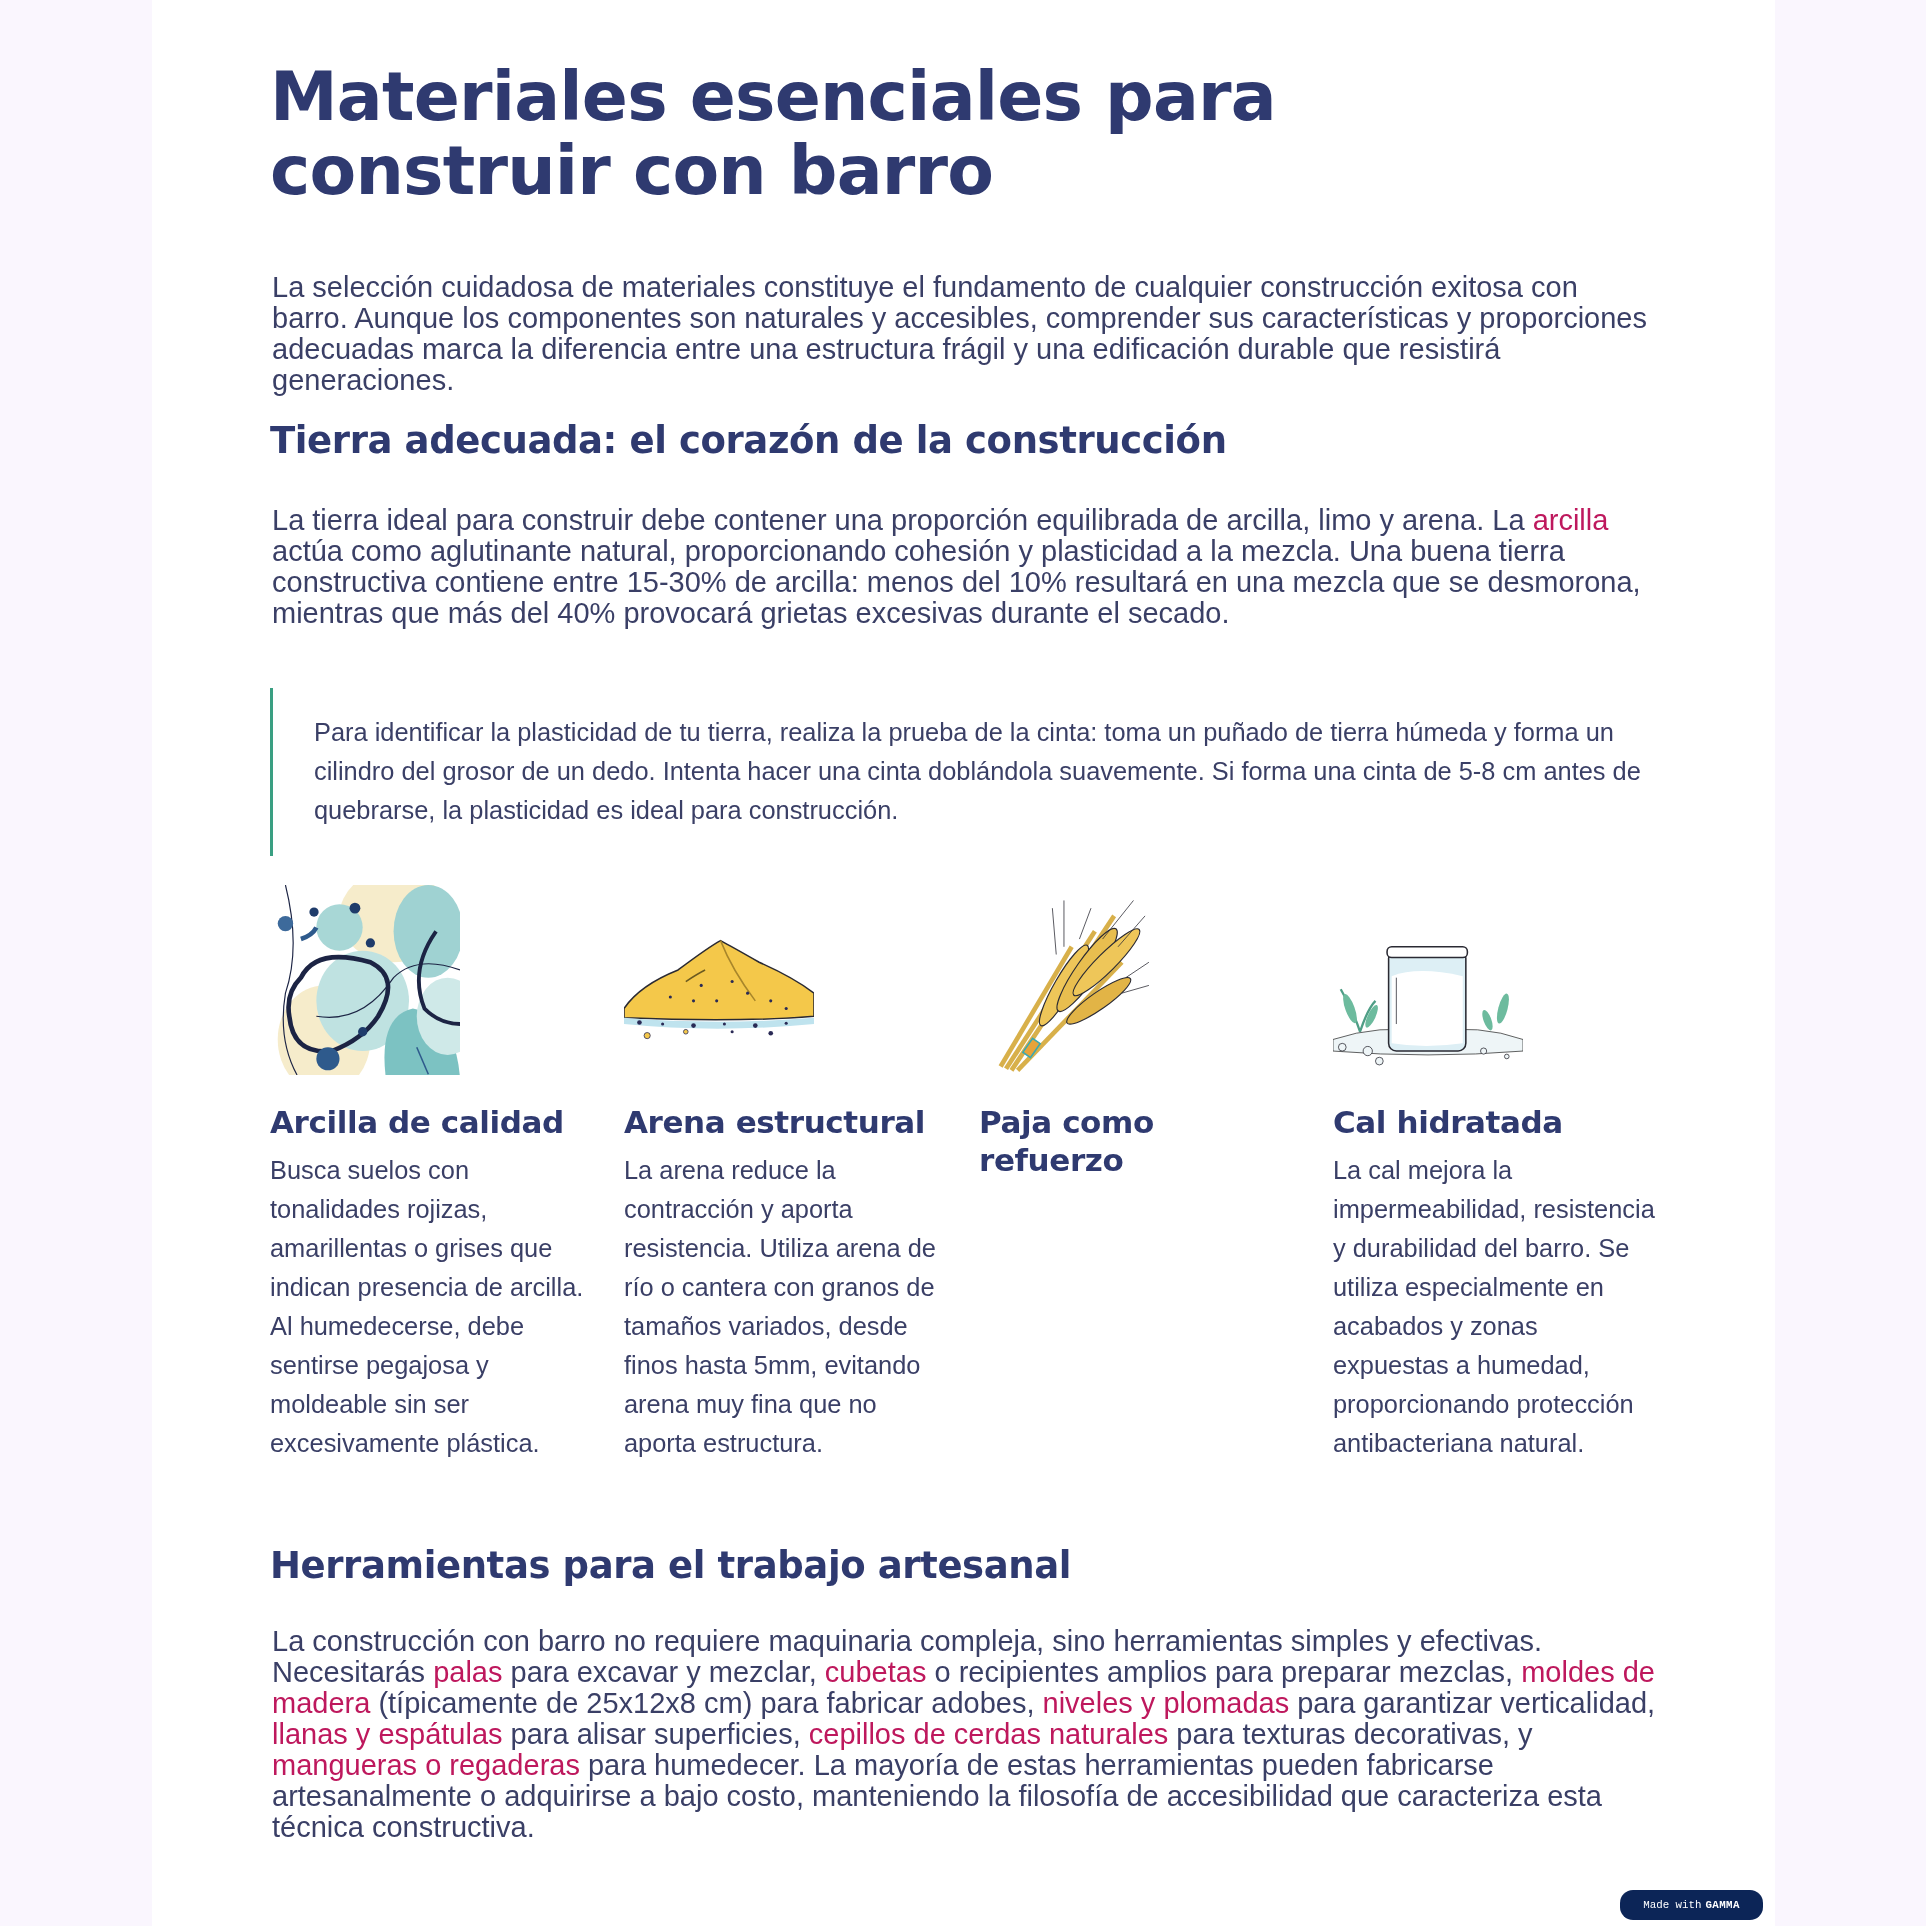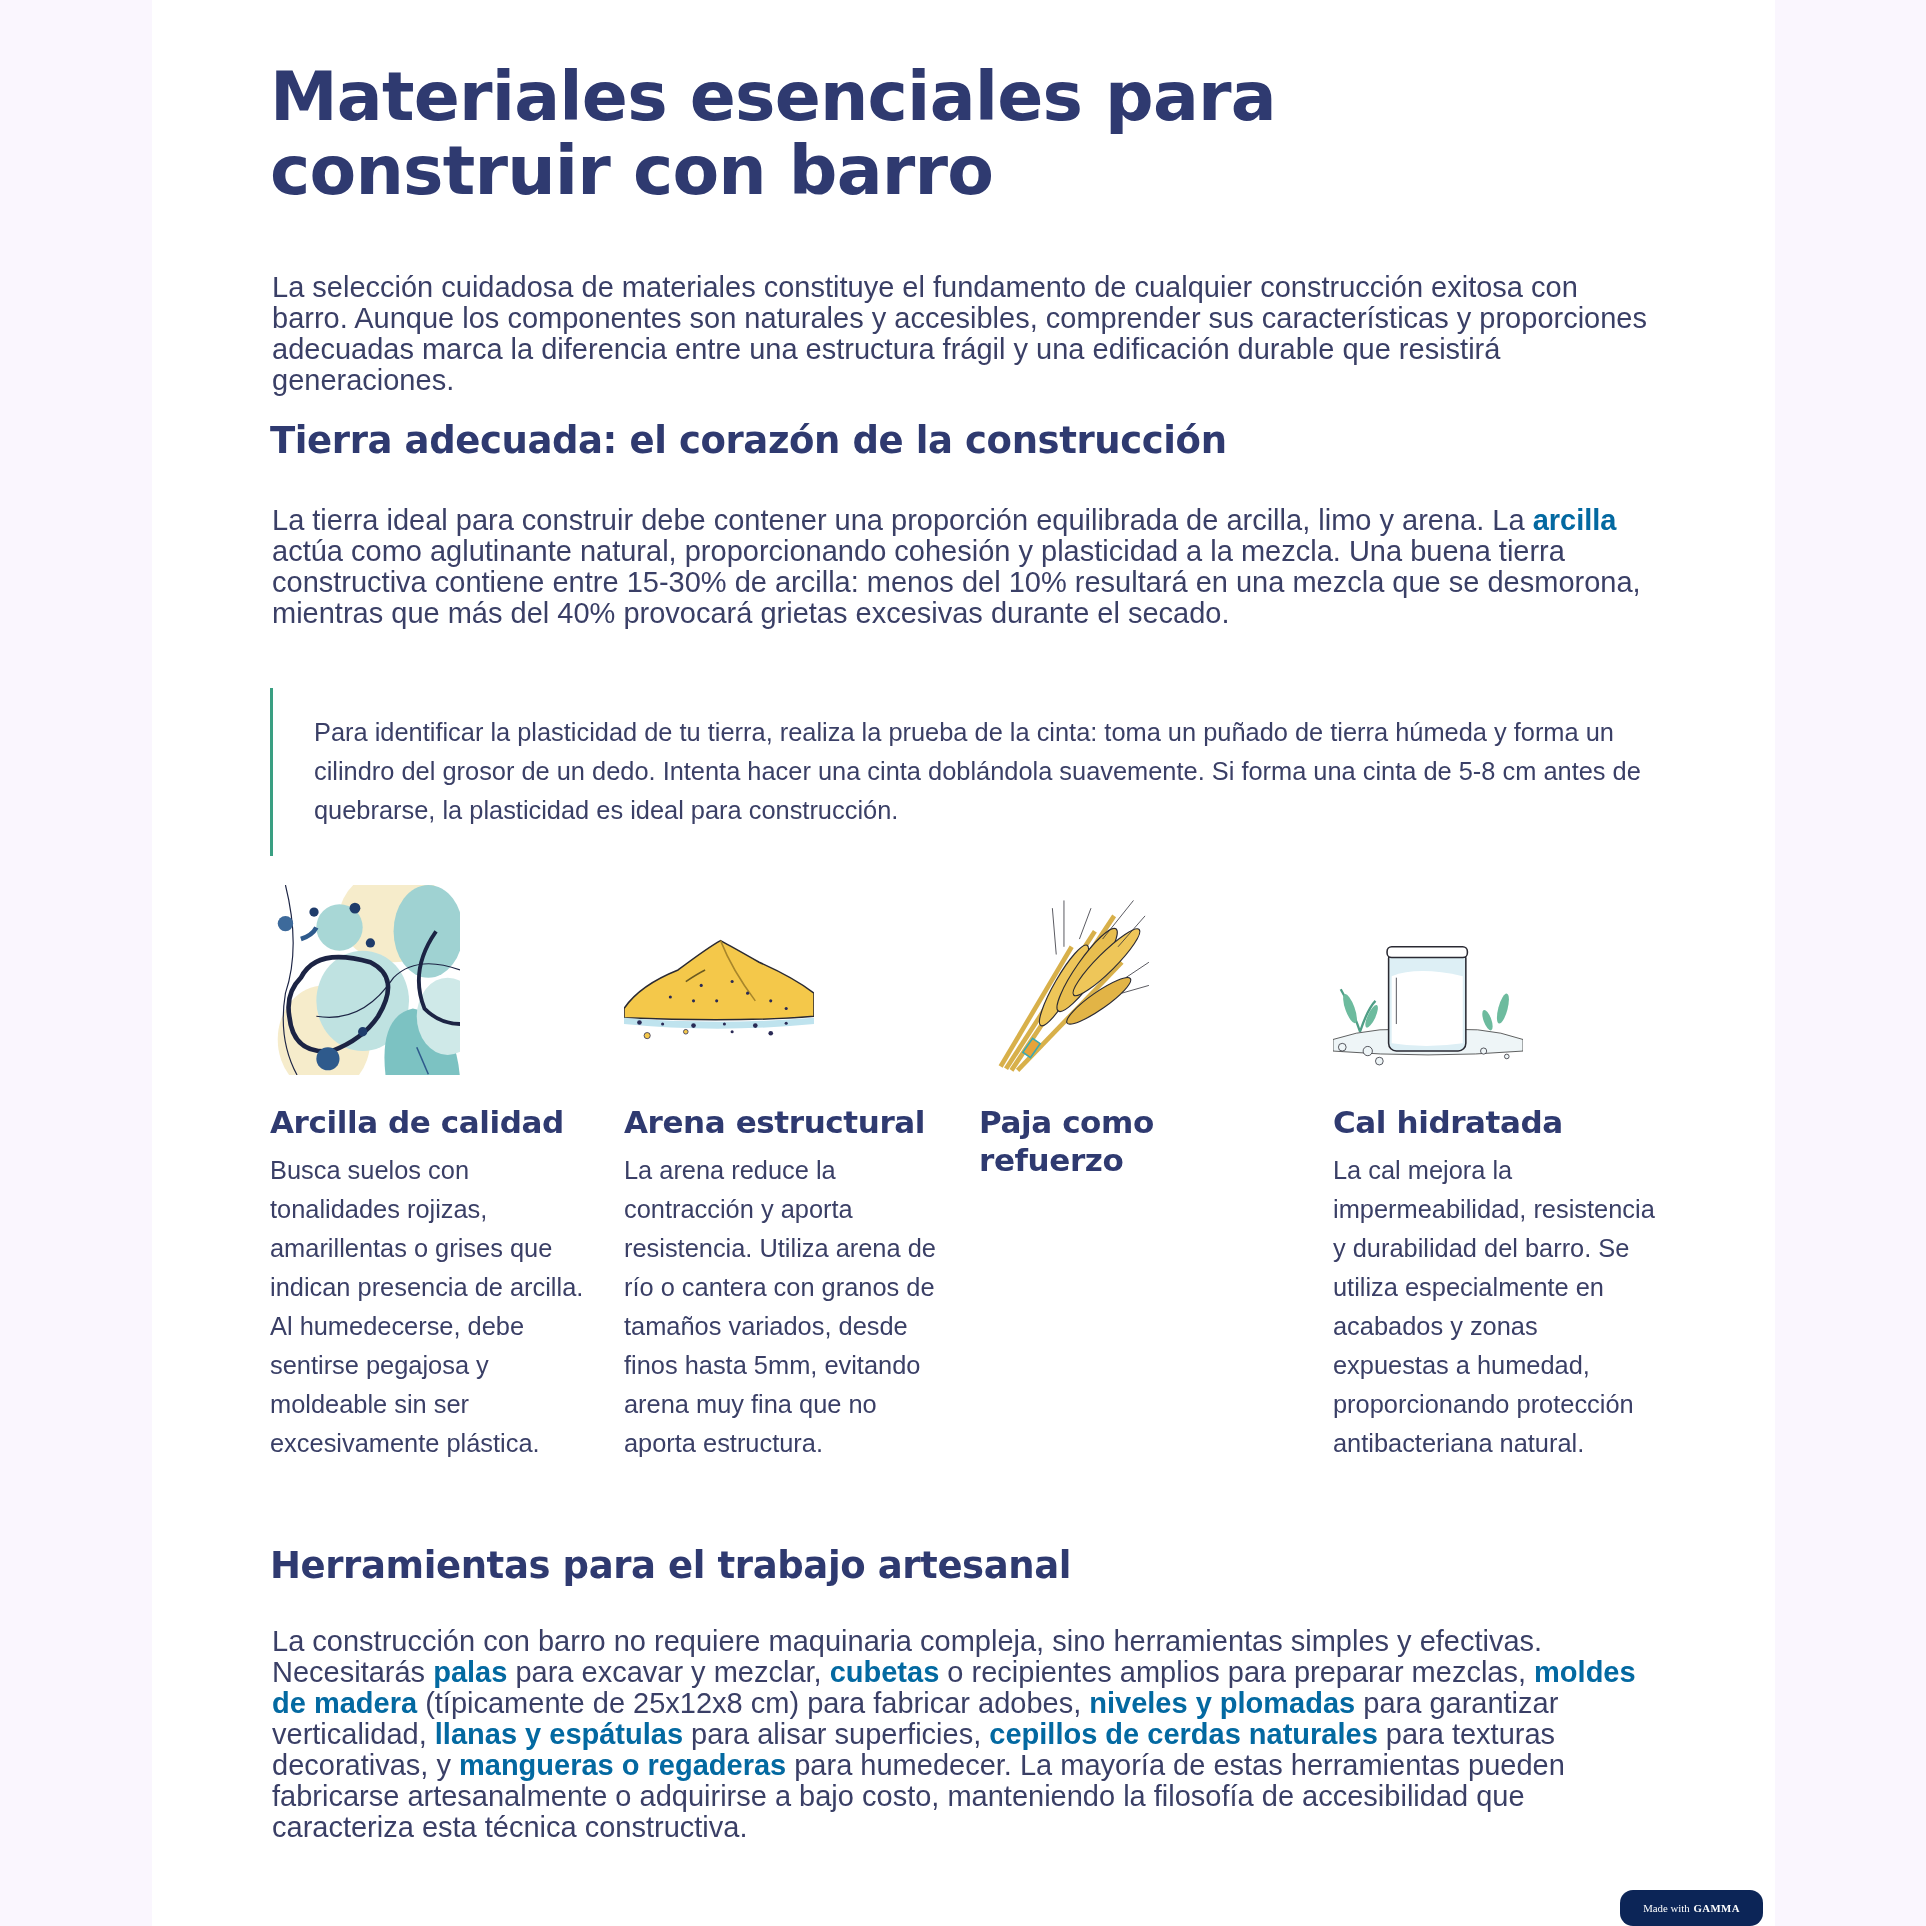--- a/index.html
+++ b/index.html
@@ -29,21 +29,21 @@
     }
     .para {
       position: absolute;
       left: 272px;
       width: 1387px;
       font-family: "Liberation Sans", sans-serif;
       font-size: 29px;
       line-height: 31px;
       color: #3a3f66;
     }
-    .para b { color: #0369a1; font-weight: bold; }
+    .para b { color: #be185d; font-weight: normal; }
     .h2 {
       position: absolute;
       left: 270px;
       font-family: "DejaVu Sans", sans-serif;
       font-weight: bold;
       font-size: 37px;
       line-height: 46px;
       letter-spacing: -0.4px;
       color: #2f3a70;
     }
@@ -81,25 +81,25 @@
     .col .cbody {
       margin-top: 10px;
       font-family: "Liberation Sans", sans-serif;
       font-size: 25.4px;
       line-height: 39px;
       color: #3a3f66;
     }
     .badge {
       position: absolute;
       left: 1620px; top: 1890px;
-      width: 143px; height: 36px;
+      width: 143px; height: 30px;
       border-radius: 13px;
       background: #0c2557;
       color: #ffffff;
-      font-family: Liberation Serif, serif;
+      font-family: Liberation Mono, monospace;
       font-size: 10.8px;
       display: flex; align-items: center; justify-content: center;
       gap: 3.9px;
     }
     .badge .brand { font-weight: bold; letter-spacing: 0.4px; font-size: 10.8px; }
   </style>
 </head>
 <body>
 
 <div class="card"></div>

